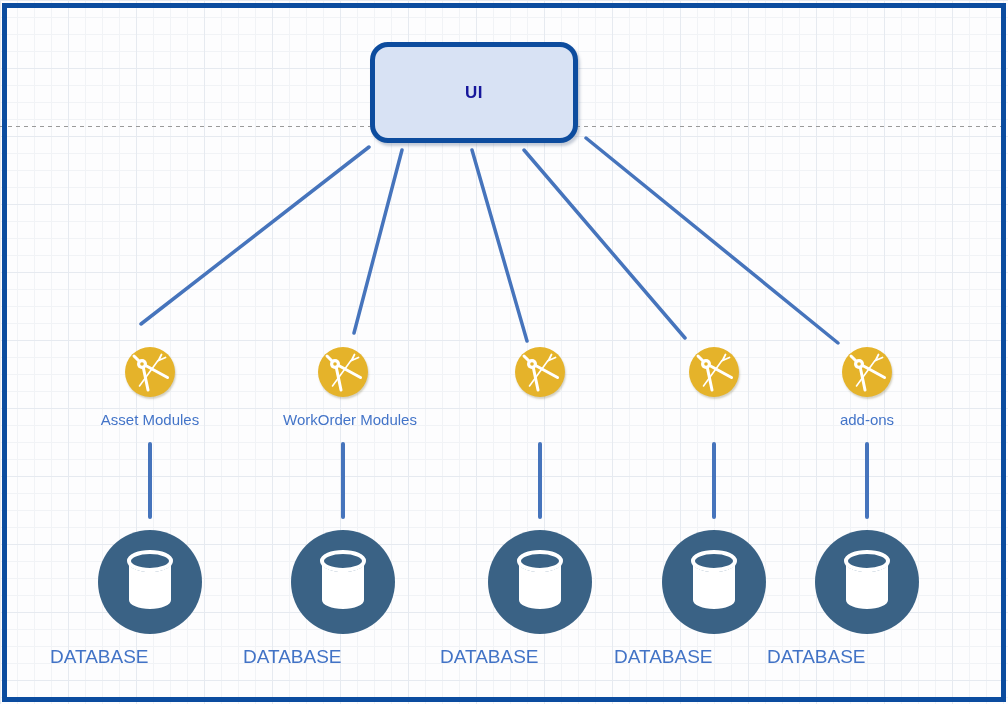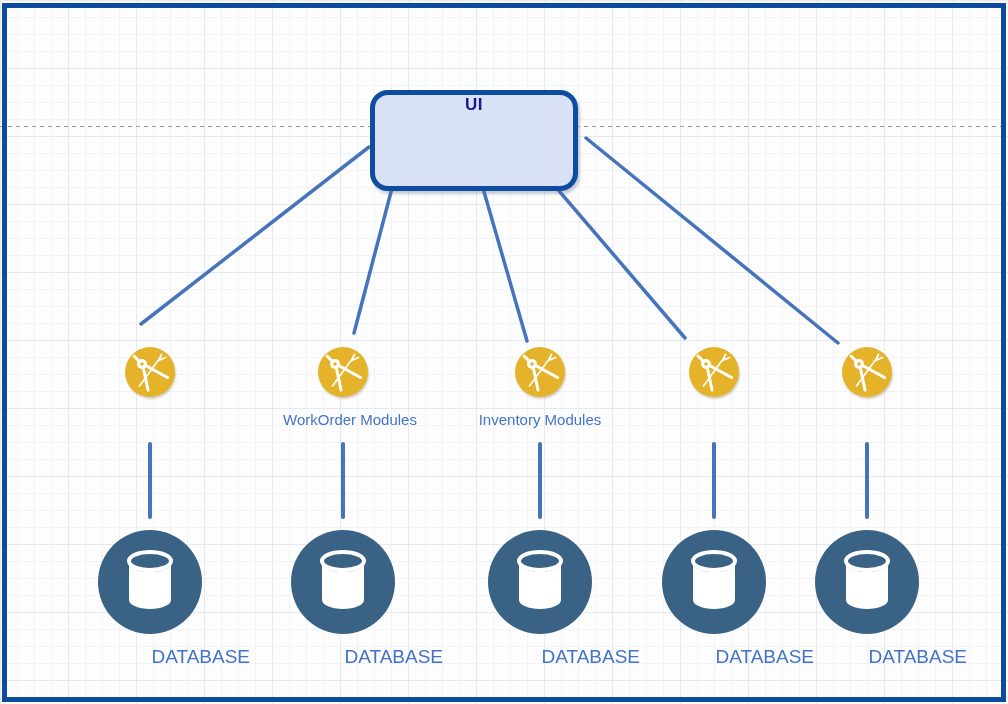--- a/index.html
+++ b/index.html
@@ -25,39 +25,39 @@
   .dashed-guide{
     position:absolute;left:0;right:0;top:126px;height:1px;z-index:1;
     background:repeating-linear-gradient(90deg,#9a9a9a 0 4px,transparent 4px 8px);
   }
   svg.connectors{position:absolute;left:0;top:0;z-index:2;}
   .ui-box{
     position:absolute;left:370px;top:42px;width:208px;height:101px;
     box-sizing:border-box;border:5px solid #0d4c9e;border-radius:18px;
     background:#d8e2f4;z-index:5;
     box-shadow:2px 3px 3px rgba(90,110,140,.35);
-    display:flex;justify-content:center;margin-top:48px;
+    display:flex;align-items:center;justify-content:center;
   }
   .ui-box .ui-label{
     font-size:17px;font-weight:bold;color:#16169b;letter-spacing:.5px;
   }
   .module-circle{
     position:absolute;width:50px;height:50px;border-radius:50%;
     background:#e5b32a;z-index:5;top:347px;
     box-shadow:1px 2px 2px rgba(120,110,60,.30);
     display:flex;align-items:center;justify-content:center;
   }
   .module-label{
     position:absolute;width:200px;top:411px;z-index:5;
     text-align:center;font-size:15px;color:#4374c8;
   }
   .db-node{position:absolute;top:530px;width:104px;height:104px;z-index:5;}
   .db-label{
     position:absolute;width:200px;top:646px;z-index:5;
-    text-align:right;font-size:19px;color:#4273c6;
+    text-align:left;font-size:19px;color:#4273c6;
   }
 </style>
 </head>
 <body>
 
 <div class="canvas">
 
   <div class="dashed-guide"></div>
 
   <svg class="connectors" width="1008" height="704" viewBox="0 0 1008 704">
@@ -87,20 +87,21 @@
         <line x1="9" y1="9" x2="14" y2="14" stroke-width="3"></line>
         <circle cx="17" cy="17" r="5" fill="#fff" stroke="none"></circle>
         <circle cx="17" cy="17" r="1.8" fill="#e5b32a" stroke="none"></circle>
         <line x1="18.5" y1="21.5" x2="23" y2="43" stroke-width="3"></line>
         <line x1="21.5" y1="19" x2="42.5" y2="30.5" stroke-width="3"></line>
         <line x1="33" y1="13.5" x2="14.5" y2="39" stroke-width="1.6"></line>
         <path d="M36.5,7.5 L33.5,13.5 L40.5,10.5" stroke-width="1.8"></path>
       </g>
     </svg>
   </div>
+  <div class="module-label" style="left:50px">Asset Modules</div>
   <div class="db-node" style="left:98px">
     <svg width="104" height="104" viewBox="0 0 104 104">
       <circle cx="52" cy="52" r="52" fill="#3a6285"></circle>
       <path d="M31,33 L31,70 A21,9 0 0 0 73,70 L73,33 A21,9 0 0 1 31,33 Z" fill="#ffffff"></path>
       <ellipse cx="52" cy="31" rx="21" ry="9" fill="#3a6285" stroke="#ffffff" stroke-width="4"></ellipse>
     </svg>
   </div>
   <div class="db-label" style="left:50px">DATABASE</div>
 
   <div class="module-circle" style="left:318px">
@@ -132,21 +133,20 @@
         <line x1="9" y1="9" x2="14" y2="14" stroke-width="3"></line>
         <circle cx="17" cy="17" r="5" fill="#fff" stroke="none"></circle>
         <circle cx="17" cy="17" r="1.8" fill="#e5b32a" stroke="none"></circle>
         <line x1="18.5" y1="21.5" x2="23" y2="43" stroke-width="3"></line>
         <line x1="21.5" y1="19" x2="42.5" y2="30.5" stroke-width="3"></line>
         <line x1="33" y1="13.5" x2="14.5" y2="39" stroke-width="1.6"></line>
         <path d="M36.5,7.5 L33.5,13.5 L40.5,10.5" stroke-width="1.8"></path>
       </g>
     </svg>
   </div>
-  <div class="module-label" style="left:440px">Inventory Modules</div>
   <div class="db-node" style="left:488px">
     <svg width="104" height="104" viewBox="0 0 104 104">
       <circle cx="52" cy="52" r="52" fill="#3a6285"></circle>
       <path d="M31,33 L31,70 A21,9 0 0 0 73,70 L73,33 A21,9 0 0 1 31,33 Z" fill="#ffffff"></path>
       <ellipse cx="52" cy="31" rx="21" ry="9" fill="#3a6285" stroke="#ffffff" stroke-width="4"></ellipse>
     </svg>
   </div>
   <div class="db-label" style="left:440px">DATABASE</div>
 
   <div class="module-circle" style="left:689px">
@@ -177,20 +177,21 @@
         <line x1="9" y1="9" x2="14" y2="14" stroke-width="3"></line>
         <circle cx="17" cy="17" r="5" fill="#fff" stroke="none"></circle>
         <circle cx="17" cy="17" r="1.8" fill="#e5b32a" stroke="none"></circle>
         <line x1="18.5" y1="21.5" x2="23" y2="43" stroke-width="3"></line>
         <line x1="21.5" y1="19" x2="42.5" y2="30.5" stroke-width="3"></line>
         <line x1="33" y1="13.5" x2="14.5" y2="39" stroke-width="1.6"></line>
         <path d="M36.5,7.5 L33.5,13.5 L40.5,10.5" stroke-width="1.8"></path>
       </g>
     </svg>
   </div>
+  <div class="module-label" style="left:767px">add-ons</div>
   <div class="db-node" style="left:815px">
     <svg width="104" height="104" viewBox="0 0 104 104">
       <circle cx="52" cy="52" r="52" fill="#3a6285"></circle>
       <path d="M31,33 L31,70 A21,9 0 0 0 73,70 L73,33 A21,9 0 0 1 31,33 Z" fill="#ffffff"></path>
       <ellipse cx="52" cy="31" rx="21" ry="9" fill="#3a6285" stroke="#ffffff" stroke-width="4"></ellipse>
     </svg>
   </div>
   <div class="db-label" style="left:767px">DATABASE</div>
 
   <div class="frame"></div>

